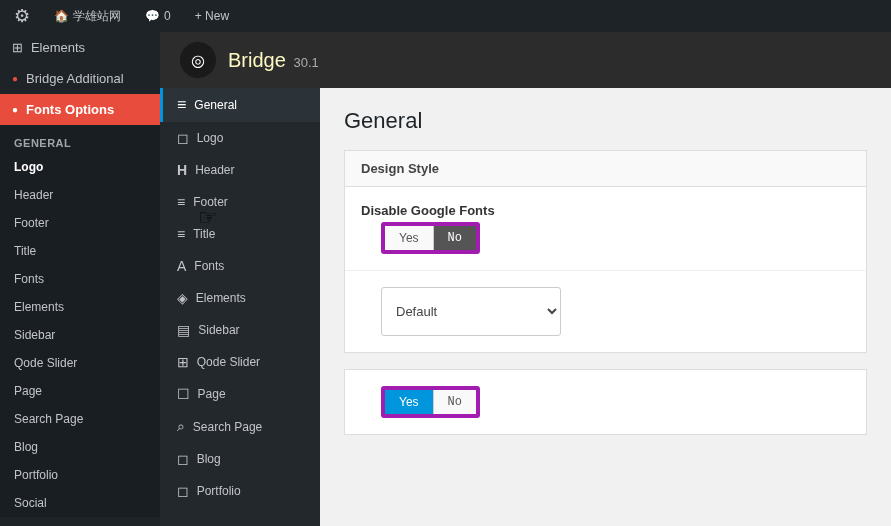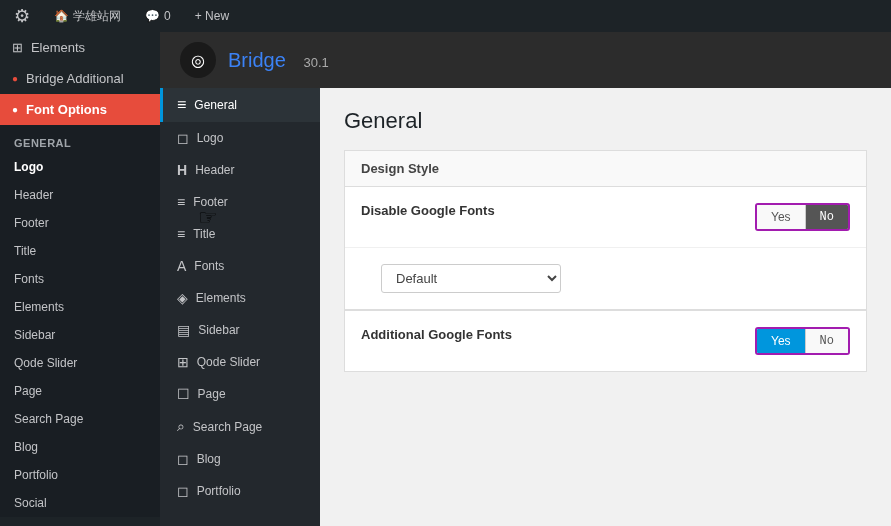--- a/index.html
+++ b/index.html
@@ -112,36 +112,38 @@
     .page-title {
       font-size: 22px;
       font-weight: 400;
       color: #1d2327;
       margin-bottom: 16px;
     }
 
     .section-box {
       background: #fff;
       border: 1px solid #ddd;
+      margin-bottom: 16px;
     }
 
     .section-header {
       background: #f9f9f9;
       border-bottom: 1px solid #ddd;
       padding: 10px 16px;
       font-size: 13px;
       font-weight: 600;
       color: #444;
     }
 
     .option-row {
       display: flex;
       align-items: flex-start;
       padding: 16px;
       border-bottom: 1px solid #f0f0f0;
+      flex-direction: column;
     }
     .option-row:last-child { border-bottom: none; }
 
     .option-info {
       flex: 1;
     }
     .option-label {
       font-size: 13px;
       font-weight: 600;
       color: #333;
@@ -157,21 +159,21 @@
     .option-control {
       display: flex;
       align-items: center;
       flex-shrink: 0;
       margin-left: 20px;
     }
 
     
     .toggle-group {
       display: flex;
-      border: 2px solid #a21caf;
+      border: 4px solid #a21caf;
       border-radius: 3px;
       overflow: hidden;
       justify-content: space-between;
     }
     .toggle-btn {
       padding: 5px 14px;
       font-size: 12px;
       cursor: pointer;
       background: #f9f9f9;
       color: #555;
@@ -186,21 +188,21 @@
       background: #555;
       color: #fff;
     }
     .toggle-btn + .toggle-btn {
       border-left: 1px solid #ccc;
       font-family: Liberation Mono, monospace;
     }
 
     
     .font-select {
-      padding: 5px 10px;
+      padding: 15px 10px;
       font-size: 13px;
       border: 1px solid #ccc;
       border-radius: 3px;
       background: #fff;
       color: #444;
       min-width: 180px;
       cursor: pointer;
     }
 
     
@@ -259,21 +261,21 @@
       <div class="wp-sidebar-item">
         <span>⊞</span>
         <span>Elements</span>
       </div>
       <div class="wp-sidebar-item">
         <span style="color:#e74c3c; font-size:10px;">●</span>
         <span>Bridge Additional</span>
       </div>
       <div class="wp-sidebar-item active" style="background:#e74c3c; padding-left:12px;">
         <span style="color:#fff; font-size:10px;">●</span>
-        <span style="color:#fff; font-weight:600;">Font Options</span>
+        <span style="color:#fff; font-weight:600;">Fonts Options</span>
       </div>
 
       <div style="background:#191e23; padding-left: 0;">
         <div class="sub-nav-section-title">General</div>
         <div class="sub-nav-item active">
           <span>Logo</span>
         </div>
         <div class="sub-nav-item">
           <span>Header</span>
         </div>
@@ -314,22 +316,22 @@
       </div>
     </div>
 
     <div class="content-area">
 
       <div class="bridge-header">
         <div class="bridge-logo-circle">
           <span>◎</span>
         </div>
         <div>
-          <span style="color:#3b82f6; font-size:20px; font-weight:300;">Bridge</span>
-          <span style="color:#aaa; font-size:13px; margin-left:14px;">30.1</span>
+          <span style="color:#fef9c3; font-size:20px; font-weight:300;">Bridge</span>
+          <span style="color:#aaa; font-size:13px; margin-left:4px;">30.1</span>
         </div>
       </div>
 
       <div style="display:flex; flex:1; overflow:hidden;">
 
         <div class="qode-sidebar">
           <div class="qode-nav-item active">
             <span style="font-size:16px;">≡</span>
             <span>General</span>
           </div>
@@ -406,23 +408,20 @@
               <div class="option-control">
                 <select class="font-select">
                   <option>Default</option>
                 </select>
               </div>
             </div>
           </div>
 
           <div class="section-box">
             <div class="option-row">
-              <div class="option-info">
-                <div class="option-label">Additional Google Fonts</div>
-              </div>
               <div class="option-control">
                 <div class="toggle-group">
                   <button class="toggle-btn active-yes">Yes</button>
                   <button class="toggle-btn">No</button>
                 </div>
               </div>
             </div>
           </div>
 
         </div>

